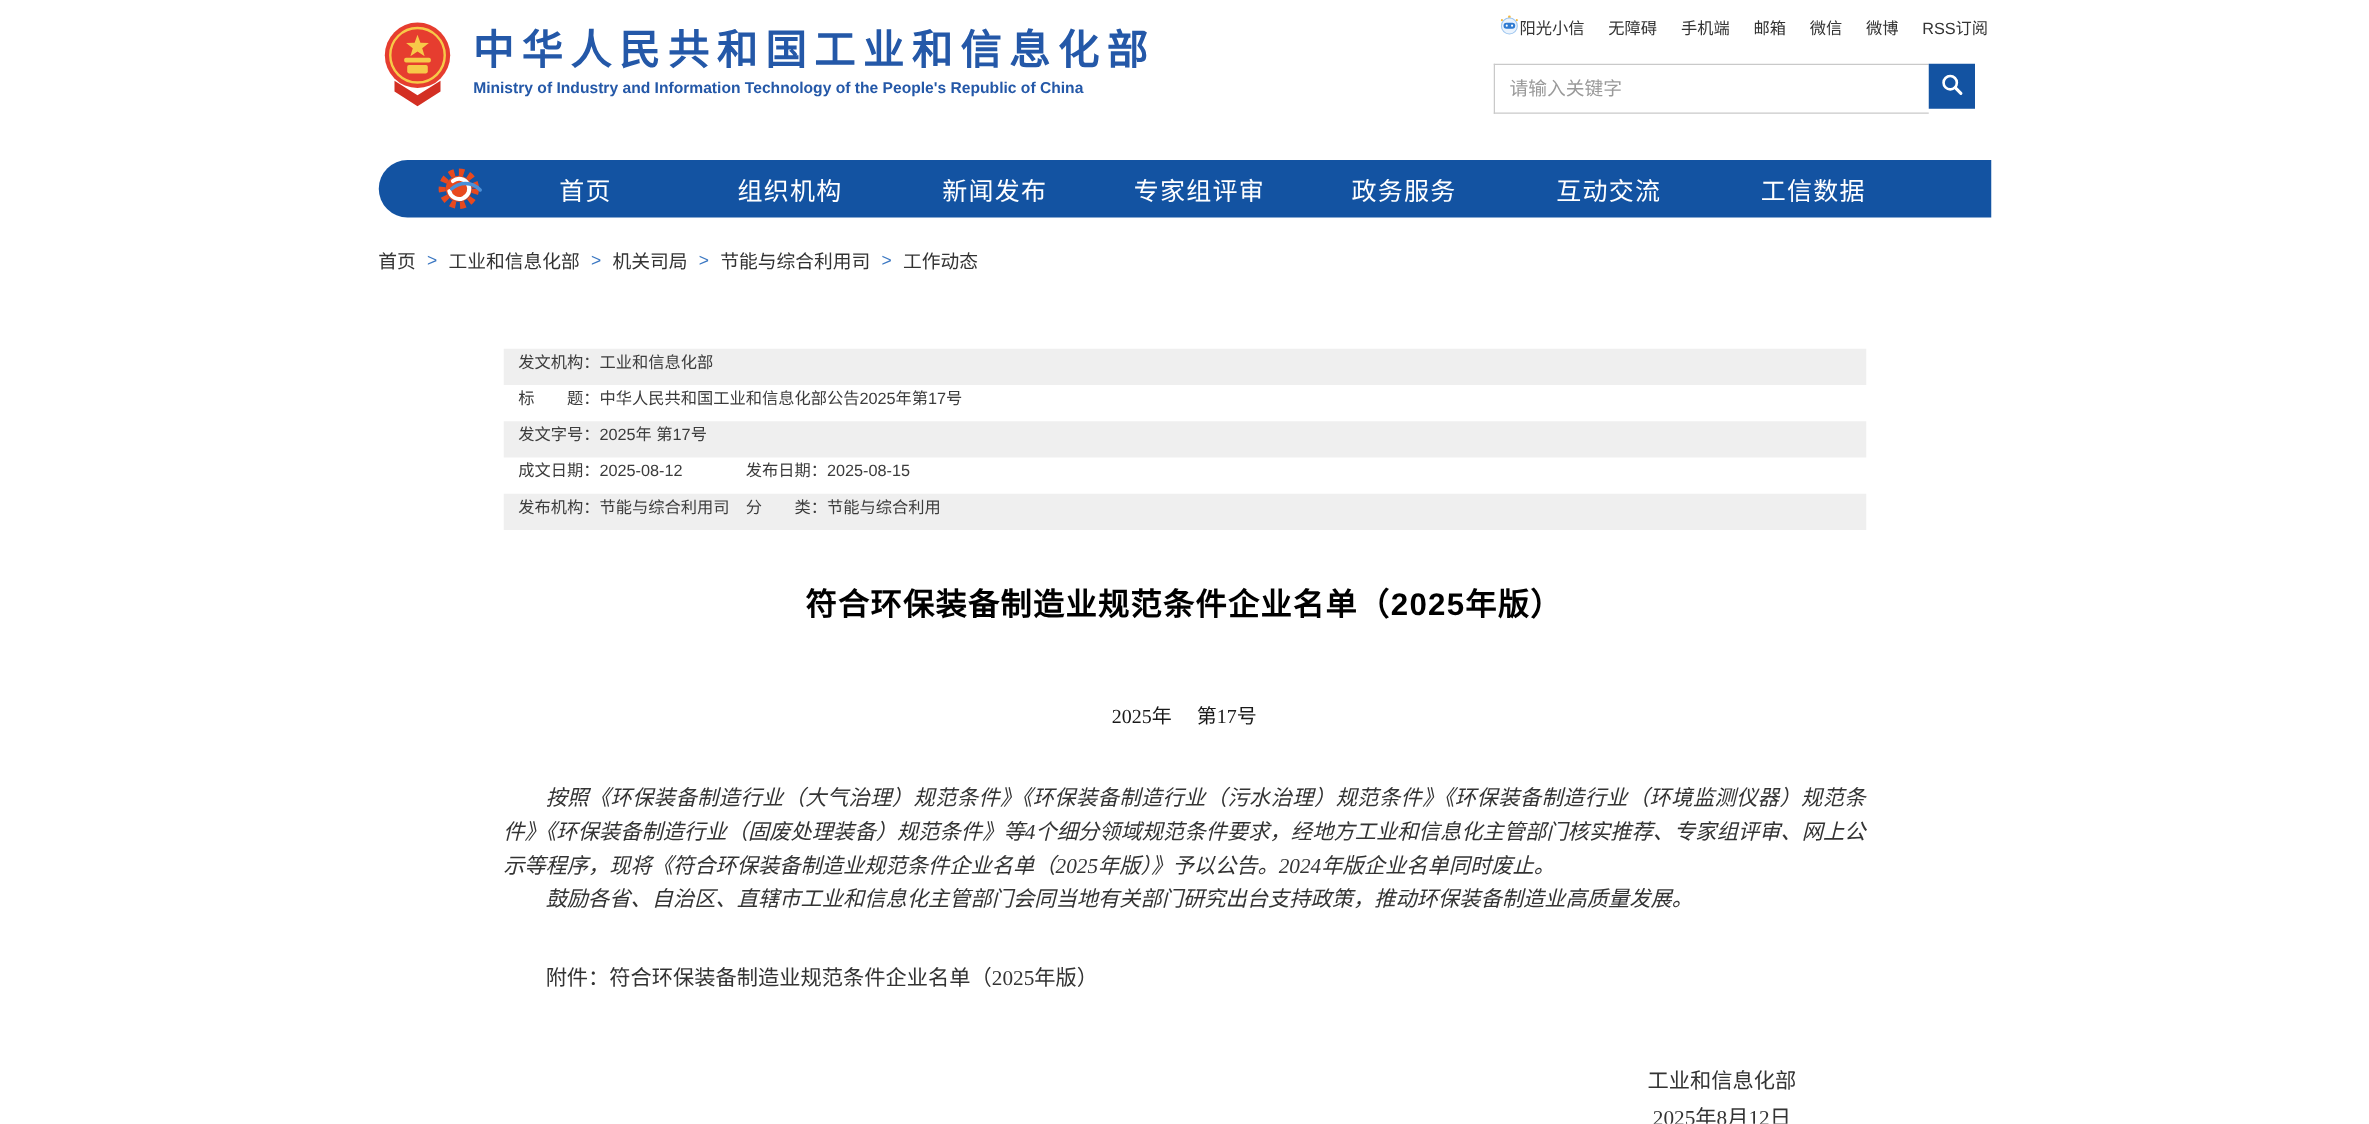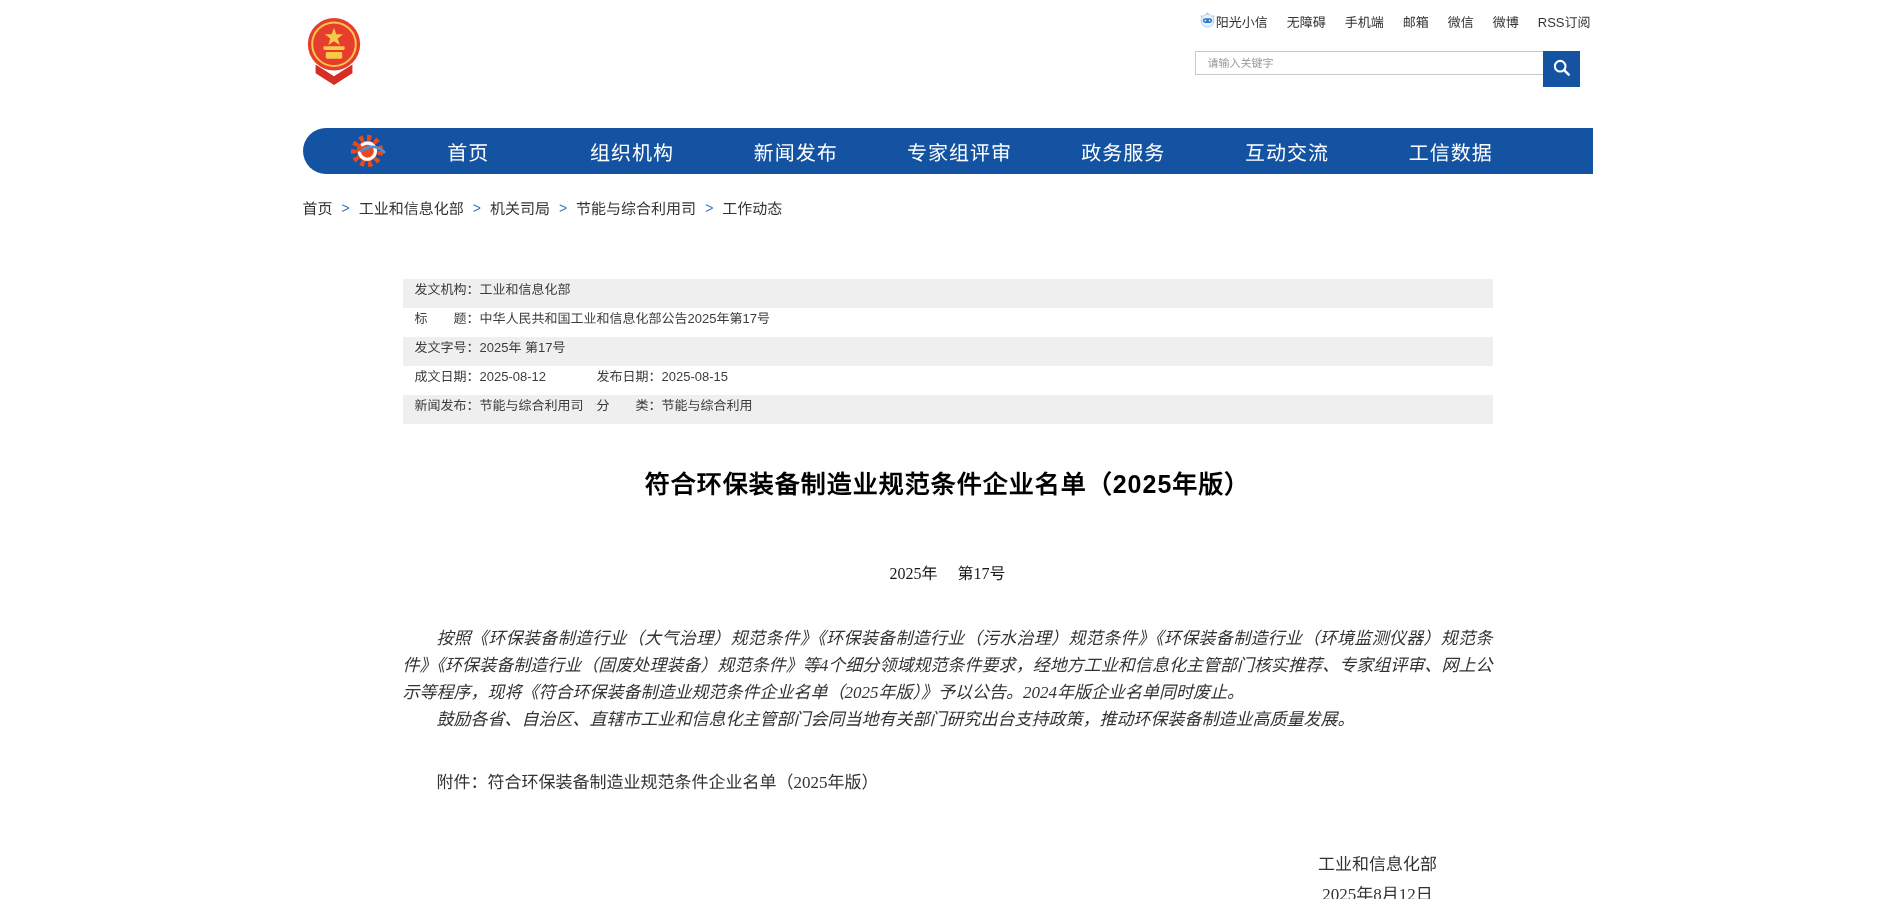--- a/index.html
+++ b/index.html
@@ -25,22 +25,22 @@
   .emblem{flex:0 0 auto;}
   .brand-text{padding-top:6px;}
   .site-title{font-size:33px;font-weight:bold;color:var(--brand-blue);letter-spacing:6px;line-height:1.1;white-space:nowrap;}
   .site-subtitle{font-size:12.5px;font-weight:bold;color:var(--brand-blue);margin-top:5px;white-space:nowrap;}
 
   .top-links{position:absolute;top:11px;right:2px;display:flex;align-items:center;gap:19px;font-size:13px;}
   .top-links a{color:#333;text-decoration:none;display:flex;align-items:center;gap:0;cursor:pointer;white-space:nowrap;}
 
   .search-bar{position:absolute;top:51px;right:13px;display:flex;align-items:stretch;}
   .search-input{
-    width:348px;height:24px;border:1px solid #c9c9c9;border-right:none;
-    padding:4px 12px;font-size:11px;color:#333;outline:none;
+    width:348px;height:40px;border:1px solid #c9c9c9;border-right:none;
+    padding:4px 12px;font-size:15px;color:#333;outline:none;
     font-family:"Liberation Sans",sans-serif;
   }
   .search-input::placeholder{color:#9a9a9a;}
   .search-btn{width:37px;height:36px;background:var(--nav-blue);border:none;display:flex;align-items:center;justify-content:center;cursor:pointer;padding:0;}
 
   
   .nav{
     margin-top:25px;height:46px;background:var(--nav-blue);
     border-radius:23px 0 0 23px;display:flex;align-items:center;
   }
@@ -98,20 +98,24 @@
       <span class="emblem">
         <svg width="62" height="70" viewBox="0 0 64 72" aria-hidden="true">
           <circle cx="32" cy="29" r="27" fill="#e63d2f"></circle>
           <circle cx="32" cy="29" r="22.5" fill="none" stroke="#f7c948" stroke-width="2"></circle>
           <polygon points="32,12 34.4,18.6 41.4,18.8 35.9,23.1 37.9,29.8 32,25.9 26.1,29.8 28.1,23.1 22.6,18.8 29.6,18.6" fill="#f7c948"></polygon>
           <rect x="21" y="31" width="22" height="4" rx="1.5" fill="#f7c948"></rect>
           <rect x="23.5" y="37" width="17" height="7" rx="1.5" fill="#f7c948"></rect>
           <path d="M13,50 L32,62 L51,50 L51,59 L32,71 L13,59 Z" fill="#d32f23"></path>
         </svg>
       </span>
+      <div class="brand-text">
+        <div class="site-title">中华人民共和国工业和信息化部</div>
+        <div class="site-subtitle">Ministry of Industry and Information Technology of the People's Republic of China</div>
+      </div>
     </div>
 
     <nav class="top-links">
       <a>
         <span>
           <svg width="17" height="17" viewBox="0 0 20 20" aria-hidden="true">
             <circle cx="10" cy="3" r="1.3" fill="#f5b940"></circle>
             <circle cx="3" cy="6" r="1" fill="#f5b940"></circle>
             <circle cx="17" cy="6" r="1" fill="#f5b940"></circle>
             <circle cx="10" cy="11.5" r="7.5" fill="#eaf3fd" stroke="#9ec6ef" stroke-width="1"></circle>
@@ -196,21 +200,21 @@
       <div class="meta-row">
         <div class="meta-cell fixed">
           <span class="meta-label">成文日期：</span><span>2025-08-12</span>
         </div>
         <div class="meta-cell">
           <span class="meta-label">发布日期：</span><span>2025-08-15</span>
         </div>
       </div>
       <div class="meta-row odd">
         <div class="meta-cell fixed">
-          <span class="meta-label">新闻发布：</span><span>节能与综合利用司</span>
+          <span class="meta-label">发布机构：</span><span>节能与综合利用司</span>
         </div>
         <div class="meta-cell">
           <span class="meta-label">分　　类：</span><span>节能与综合利用</span>
         </div>
       </div>
     </div>
 
     <h1 class="article-title">符合环保装备制造业规范条件企业名单（2025年版）</h1>
 
     <div class="doc-number">2025年　 第17号</div>

